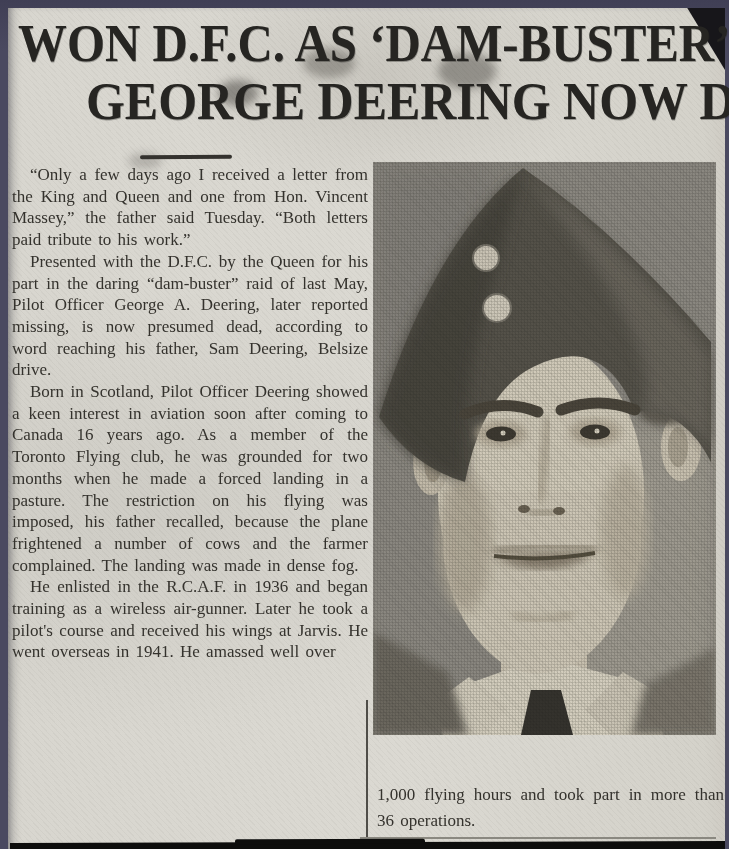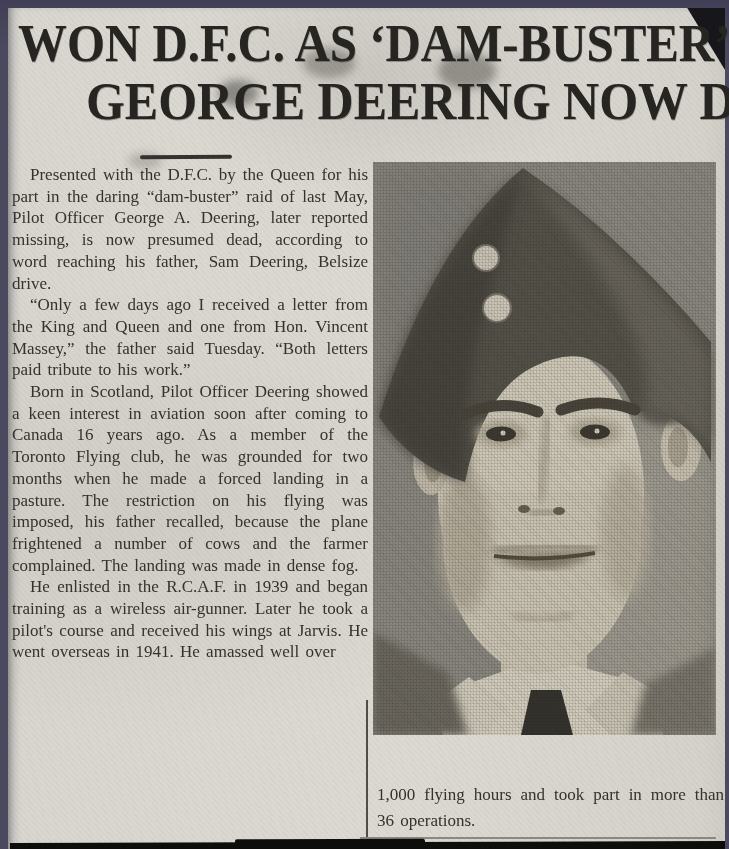--- a/index.html
+++ b/index.html
@@ -105,24 +105,24 @@
     <div class="smudge s3"></div>
     <div class="smudge s4"></div>
 
     <div class="corner-tear"></div>
 
     <div class="headline headline-1">WON D.F.C. AS ‘DAM-BUSTER’</div>
     <div class="headline headline-2">GEORGE DEERING NOW DEAD</div>
     <div class="head-rule"></div>
 
     <div class="left-col">
+      <p>“Only a few days ago I received a letter from the King and Queen and one from Hon. Vincent Massey,” the father said Tuesday. “Both letters paid tribute to his work.”</p>
       <p>Presented with the D.F.C. by the Queen for his part in the daring “dam-buster” raid of last May, Pilot Officer George A. Deering, later reported missing, is now presumed dead, according to word reaching his father, Sam Deering, Belsize drive.</p>
-      <p>“Only a few days ago I received a letter from the King and Queen and one from Hon. Vincent Massey,” the father said Tuesday. “Both letters paid tribute to his work.”</p>
       <p>Born in Scotland, Pilot Officer Deering showed a keen interest in aviation soon after coming to Canada 16 years ago. As a member of the Toronto Flying club, he was grounded for two months when he made a forced landing in a pasture. The restriction on his flying was imposed, his father recalled, because the plane frightened a number of cows and the farmer complained. The landing was made in dense fog.</p>
-      <p>He enlisted in the R.C.A.F. in 1939 and began training as a wireless air-gunner. Later he took a pilot's course and received his wings at Jarvis. He went overseas in 1941. He amassed well over</p>
+      <p>He enlisted in the R.C.A.F. in 1936 and began training as a wireless air-gunner. Later he took a pilot's course and received his wings at Jarvis. He went overseas in 1941. He amassed well over</p>
     </div>
 
     <div class="photo">
       <svg width="343" height="573" viewBox="0 0 343 573" xmlns="http://www.w3.org/2000/svg">
         <defs>
           <filter id="b4">
               <feGaussianBlur stdDeviation="4"></feGaussianBlur>
             </filter>
           <filter id="b7">
               <feGaussianBlur stdDeviation="7"></feGaussianBlur>

